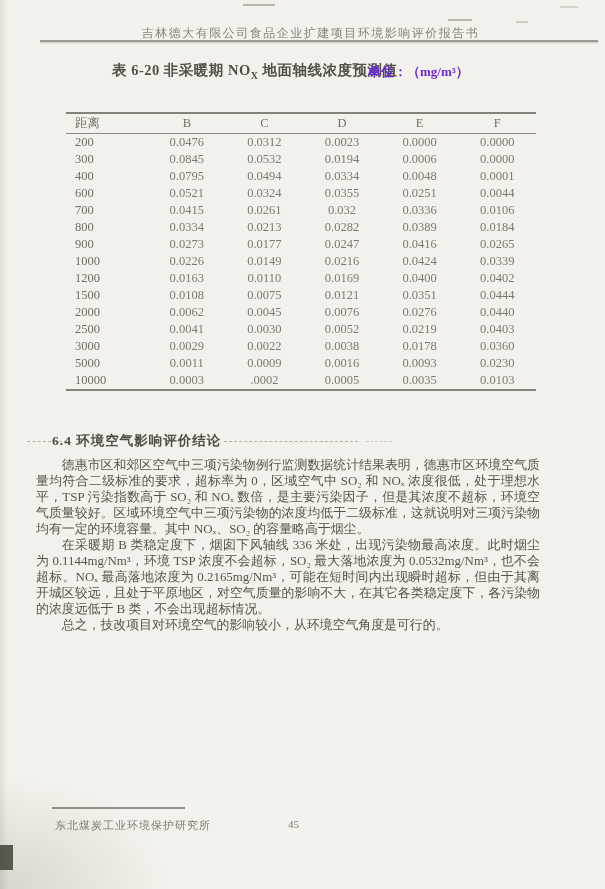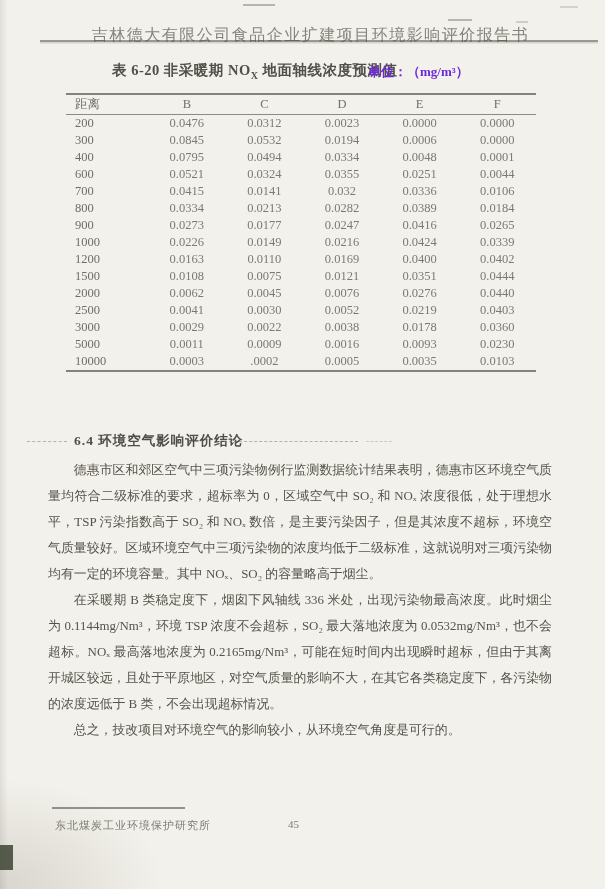--- a/index.html
+++ b/index.html
@@ -13,54 +13,54 @@
   .left-edge { position:absolute; left:0; top:0; bottom:0; width:8px;
     background:linear-gradient(to right, rgba(60,60,45,0.10), rgba(60,60,45,0)); }
   .corner-shadow { position:absolute; left:0; bottom:0; width:180px; height:120px;
     background:radial-gradient(ellipse at 0% 100%, rgba(70,70,50,0.16), rgba(70,70,50,0) 65%); }
   .corner-mark { position:absolute; left:0; top:845px; width:13px; height:25px;
     background:#3f4434; opacity:0.85; filter:blur(0.6px); }
   .speck { position:absolute; height:1.5px; background:rgba(110,108,96,0.45); }
 
   
   .header-text { position:absolute; top:25px; left:16px; right:0; text-align:center;
-    font-size:16px; letter-spacing:1.5px; color:#85847c;font-family:Liberation Mono, monospace; }
+    font-size:12px; letter-spacing:1.5px; color:#85847c;font-family:Liberation Mono, monospace; }
   .header-rule { position:absolute; top:40px; left:40px; width:558px; height:2px;
     background:rgba(80,79,70,0.55); box-shadow:0 1.5px 0 rgba(80,79,70,0.18); }
 
   
   .table-title { position:absolute; left:112px; top:61px; font-size:14.5px;
     font-weight:bold; color:#504f48; letter-spacing:0.5px; }
   .table-title sub { font-size:10px; }
   .unit-label { position:absolute; left:368px; top:63px; font-size:13px;
     font-weight:bold; color:#6d28d9; }
 
   
-  table.data-table { position:absolute; top:93px; left:66px; width:470px;
+  table.data-table { position:absolute; top:112px; left:66px; width:470px;
     border-collapse:collapse; table-layout:fixed;
     border-top:2px solid rgba(95,94,85,0.75);
     border-bottom:2px solid rgba(95,94,85,0.75);
     font-size:12.5px; color:#7b7a72; }
   table.data-table th { font-weight:normal; color:#716f67; height:19px;
     border-bottom:1.5px solid rgba(95,94,85,0.7); text-align:center; padding:0; }
   table.data-table td { height:17px; text-align:center; padding:0; line-height:17px; }
   table.data-table .col-dist { text-align:left; padding-left:9px; color:#6f6e66; }
   table.data-table col.c0 { width:82px; }
 
   
-  .section-heading { position:absolute; left:74px; top:432px; font-size:13.5px;
+  .section-heading { position:absolute; left:52px; top:432px; font-size:13.5px;
     font-weight:bold; color:#4f4e47; letter-spacing:1px; }
   .dash { position:absolute; height:0; border-top:1.5px dashed rgba(128,126,112,0.55); }
   .dash-a { left:27px; top:441px; width:40px; }
   .dash-b { left:224px; top:441px; width:134px; }
   .dash-c { left:366px; top:441px; width:26px; opacity:0.6; }
 
   
-  .body-text { position:absolute; left:48px; top:457px; width:504px;
-    font-size:12.9px; line-height:26px; text-align:justify;
+  .body-text { position:absolute; left:36px; top:457px; width:504px;
+    font-size:12.9px; line-height:16px; text-align:justify;
     text-justify:inter-ideograph; color:#55534a; }
   .body-text p { margin:0; text-indent:2em; }
 
   
   .footer-rule { position:absolute; top:807px; left:52px; width:133px; height:2px;
     background:rgba(95,94,85,0.65); }
   .footer-org { position:absolute; top:818px; left:55px; font-size:11px;
     letter-spacing:1px; color:#7c7b73; }
   .footer-page { position:absolute; top:818px; left:288px; font-size:11px; color:#7c7b73; }
 </style>
@@ -133,21 +133,21 @@
           <td class="col-dist">600</td>
           <td>0.0521</td>
           <td>0.0324</td>
           <td>0.0355</td>
           <td>0.0251</td>
           <td>0.0044</td>
         </tr>
         <tr>
           <td class="col-dist">700</td>
           <td>0.0415</td>
-          <td>0.0141</td>
+          <td>0.0261</td>
           <td>0.032</td>
           <td>0.0336</td>
           <td>0.0106</td>
         </tr>
         <tr>
           <td class="col-dist">800</td>
           <td>0.0334</td>
           <td>0.0213</td>
           <td>0.0282</td>
           <td>0.0389</td>

